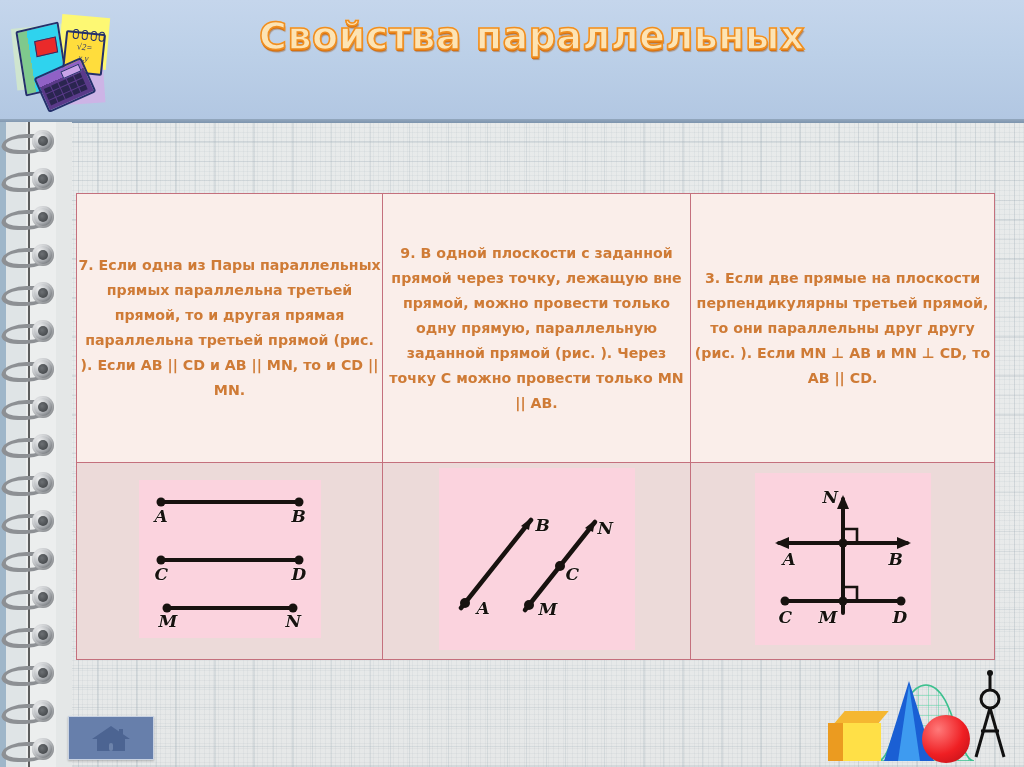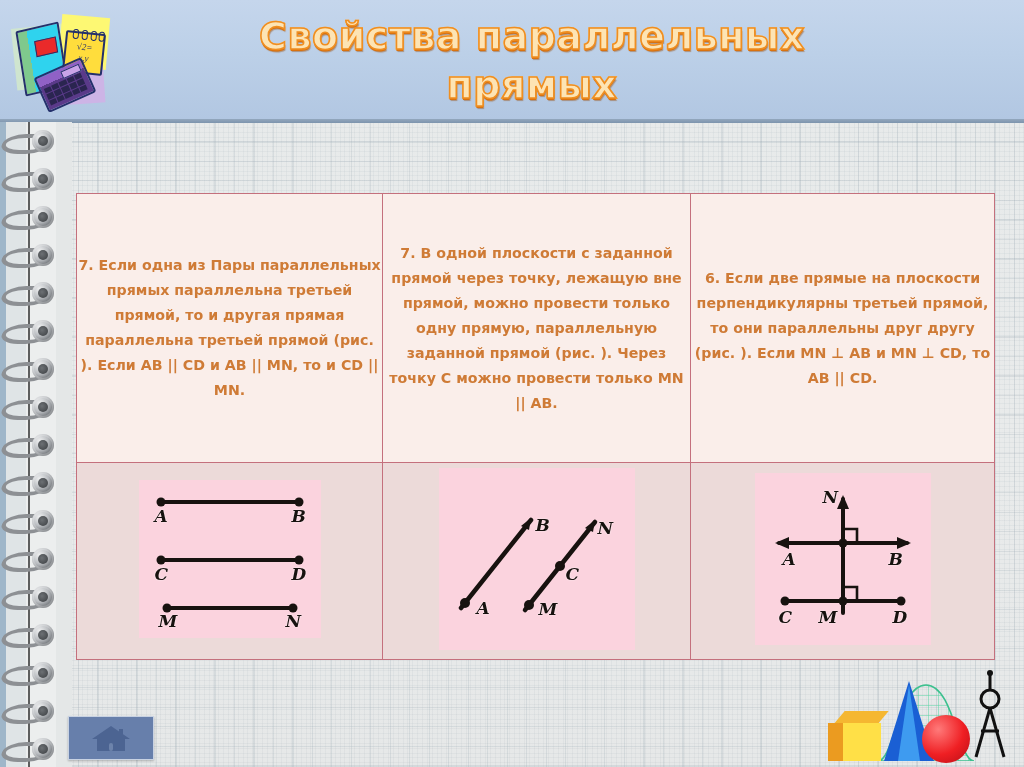--- a/index.html
+++ b/index.html
@@ -334,21 +334,20 @@
             <i></i>
             <i></i>
             <i></i>
             <i></i>
         </div>
       </div>
     </div>
 
     <div id="title">
       <span class="t-line">Свойства параллельных</span>
-      <span class="t-line">прямых</span>
     </div>
   </div>
   <div id="header-underline"></div>
 
   <div id="binding">
     <div class="spine"></div>
   <div class="ring" style="top: 6px;">
         <span class="wire"></span>
         <span class="head"></span>
       </div>
@@ -420,22 +419,22 @@
 
   <table id="props-table">
     <colgroup>
       <col class="col-1">
         <col class="col-2">
         <col class="col-3">
     </colgroup>
     <tbody>
       <tr>
         <td class="text-cell">7. Если одна из Пары параллельных прямых параллельна третьей прямой, то и другая прямая параллельна третьей прямой (рис. ). Если AB || CD и AB || MN, то и CD || MN.</td>
-        <td class="text-cell">7. В одной плоскости с заданной прямой через точку, лежащую вне прямой, можно провести только одну прямую, параллельную заданной прямой (рис. ). Через точку C можно провести только MN || AB.</td>
-        <td class="text-cell">6. Если две прямые на плоскости перпендикулярны третьей прямой, то они параллельны друг другу (рис. ). Если MN ⊥ AB и MN ⊥ CD, то AB || CD.</td>
+        <td class="text-cell">9. В одной плоскости с заданной прямой через точку, лежащую вне прямой, можно провести только одну прямую, параллельную заданной прямой (рис. ). Через точку C можно провести только MN || AB.</td>
+        <td class="text-cell">3. Если две прямые на плоскости перпендикулярны третьей прямой, то они параллельны друг другу (рис. ). Если MN ⊥ AB и MN ⊥ CD, то AB || CD.</td>
       </tr>
       <tr>
 
         <td class="fig-cell">
           <div class="fig-box fig-1">
             <svg width="182" height="158" viewBox="0 0 182 158">
               <g stroke="#17120f" stroke-width="4" stroke-linecap="round">
                 <line x1="22" y1="22" x2="160" y2="22"></line>
                 <line x1="22" y1="80" x2="160" y2="80"></line>
                 <line x1="28" y1="128" x2="154" y2="128"></line>

